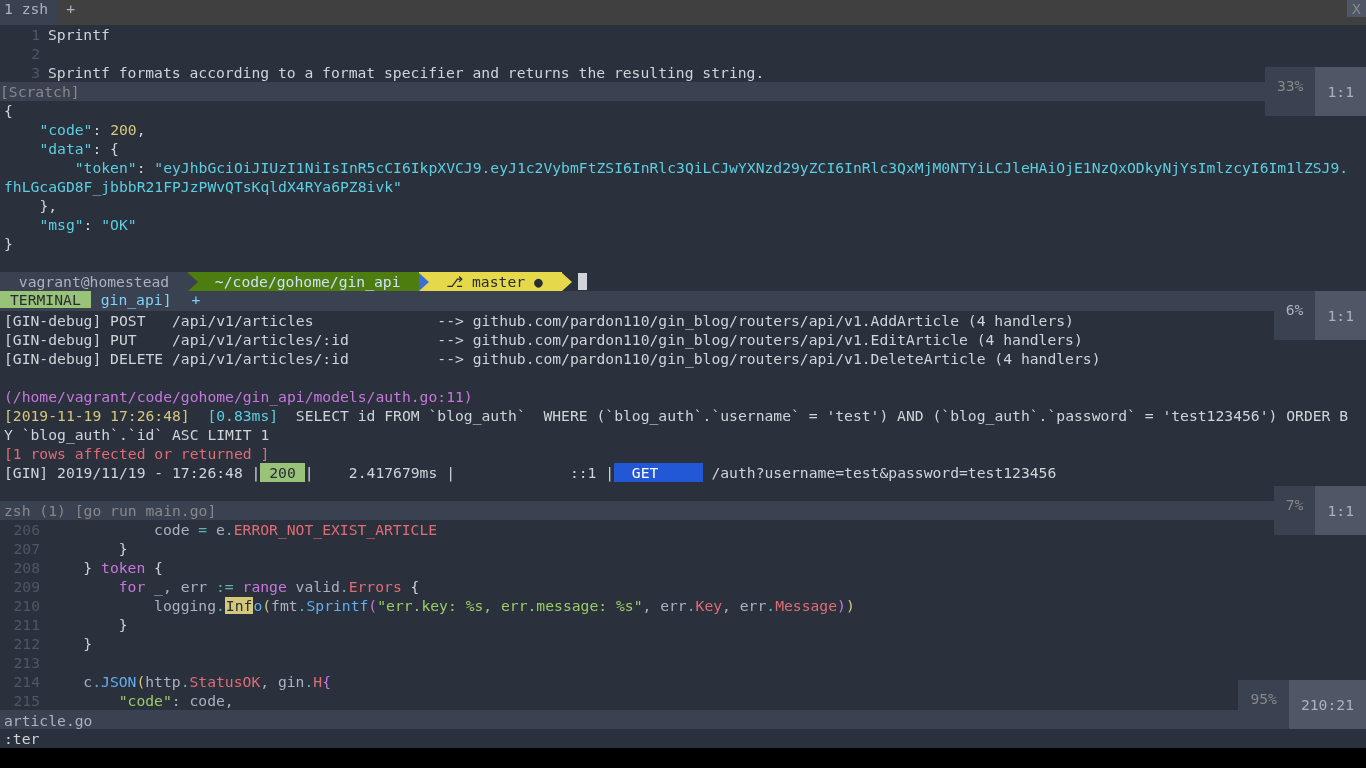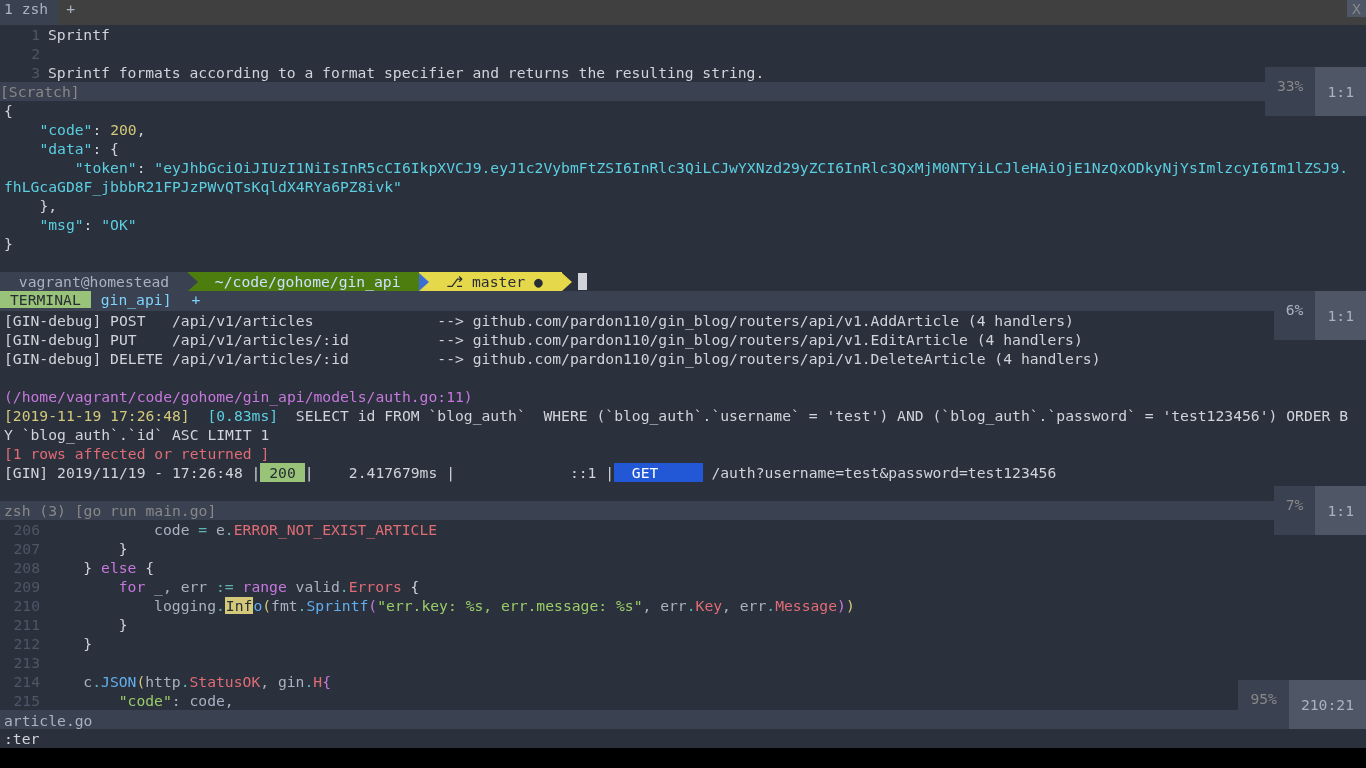--- a/index.html
+++ b/index.html
@@ -110,31 +110,31 @@
     <span class="c-white">[GIN] 2019/11/19 - 17:26:48 |</span>
     <span class="hl-green"> 200 </span>
     <span class="c-white">|    2.417679ms |             ::1 |</span>
     <span class="hl-blue">  GET     </span>
     <span class="c-white"> /auth?username=test&amp;password=test123456</span>
   </div>
   <div class="ln"></div>
 </div>
 
 <div class="status-bar">
-  <span style="padding-left:4px">zsh (3) [go run main.go]</span>
+  <span style="padding-left:4px">zsh (1) [go run main.go]</span>
   <span class="status-right">
       <span class="pct">7%</span>
       <span class="pos">1:1</span>
     </span>
 </div>
 
 <div class="pane" id="code-lines">
     <div class="ln"><span class="gutter">206</span><span class="txt"><span class="">            code </span><span class="c-teal">=</span><span class=""> e</span><span class="c-teal">.</span><span class="c-red">ERROR_NOT_EXIST_ARTICLE</span></span></div>
     <div class="ln"><span class="gutter">207</span><span class="txt"><span class="c-white">        }</span></span></div>
-    <div class="ln"><span class="gutter">208</span><span class="txt"><span class="c-white">    } </span><span class="c-mag">else</span><span class="c-white"> {</span></span></div>
+    <div class="ln"><span class="gutter">208</span><span class="txt"><span class="c-white">    } </span><span class="c-mag">token</span><span class="c-white"> {</span></span></div>
     <div class="ln"><span class="gutter">209</span><span class="txt"><span class="">        </span><span class="c-mag">for</span><span class=""> _, err </span><span class="c-teal">:=</span><span class=""> </span><span class="c-mag">range</span><span class=""> valid</span><span class="c-teal">.</span><span class="c-red">Errors</span><span class="c-white"> {</span></span></div>
     <div class="ln"><span class="gutter">210</span><span class="txt"><span class="">            logging</span><span class="c-teal">.</span><span class="hl-cursor">Inf</span><span class="c-blue">o</span><span class="c-yellow">(</span><span class="">fmt</span><span class="c-teal">.</span><span class="c-blue">Sprintf</span><span class="c-mag">(</span><span class="c-green">"err.key: %s, err.message: %s"</span><span class="">, err</span><span class="c-teal">.</span><span class="c-red">Key</span><span class="">, err</span><span class="c-teal">.</span><span class="c-red">Message</span><span class="c-mag">)</span><span class="c-yellow">)</span></span></div>
     <div class="ln"><span class="gutter">211</span><span class="txt"><span class="c-white">        }</span></span></div>
     <div class="ln"><span class="gutter">212</span><span class="txt"><span class="c-white">    }</span></span></div>
     <div class="ln"><span class="gutter">213</span><span class="txt"><span class=""></span></span></div>
     <div class="ln"><span class="gutter">214</span><span class="txt"><span class="">    c</span><span class="c-teal">.</span><span class="c-blue">JSON</span><span class="c-yellow">(</span><span class="">http</span><span class="c-teal">.</span><span class="c-red">StatusOK</span><span class="">, gin</span><span class="c-teal">.</span><span class="c-red">H</span><span class="c-mag">{</span></span></div>
     <div class="ln"><span class="gutter">215</span><span class="txt"><span class="">        </span><span class="c-green">"code"</span><span class="">: code,</span></span></div>
   </div>
 
 <div class="file-status">

